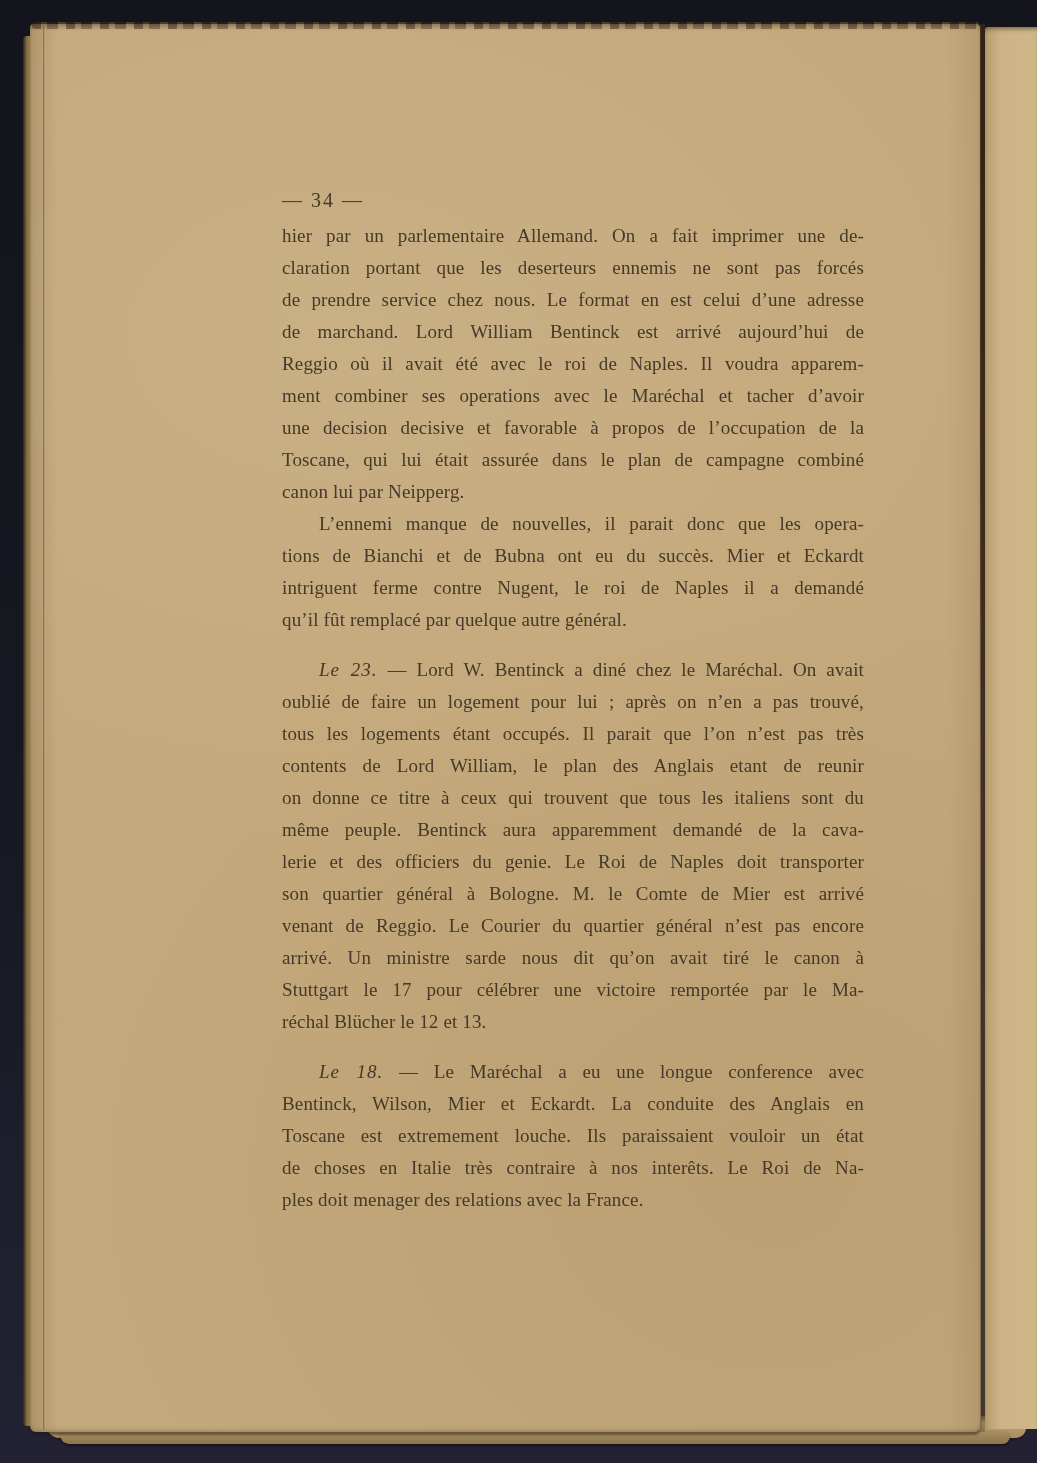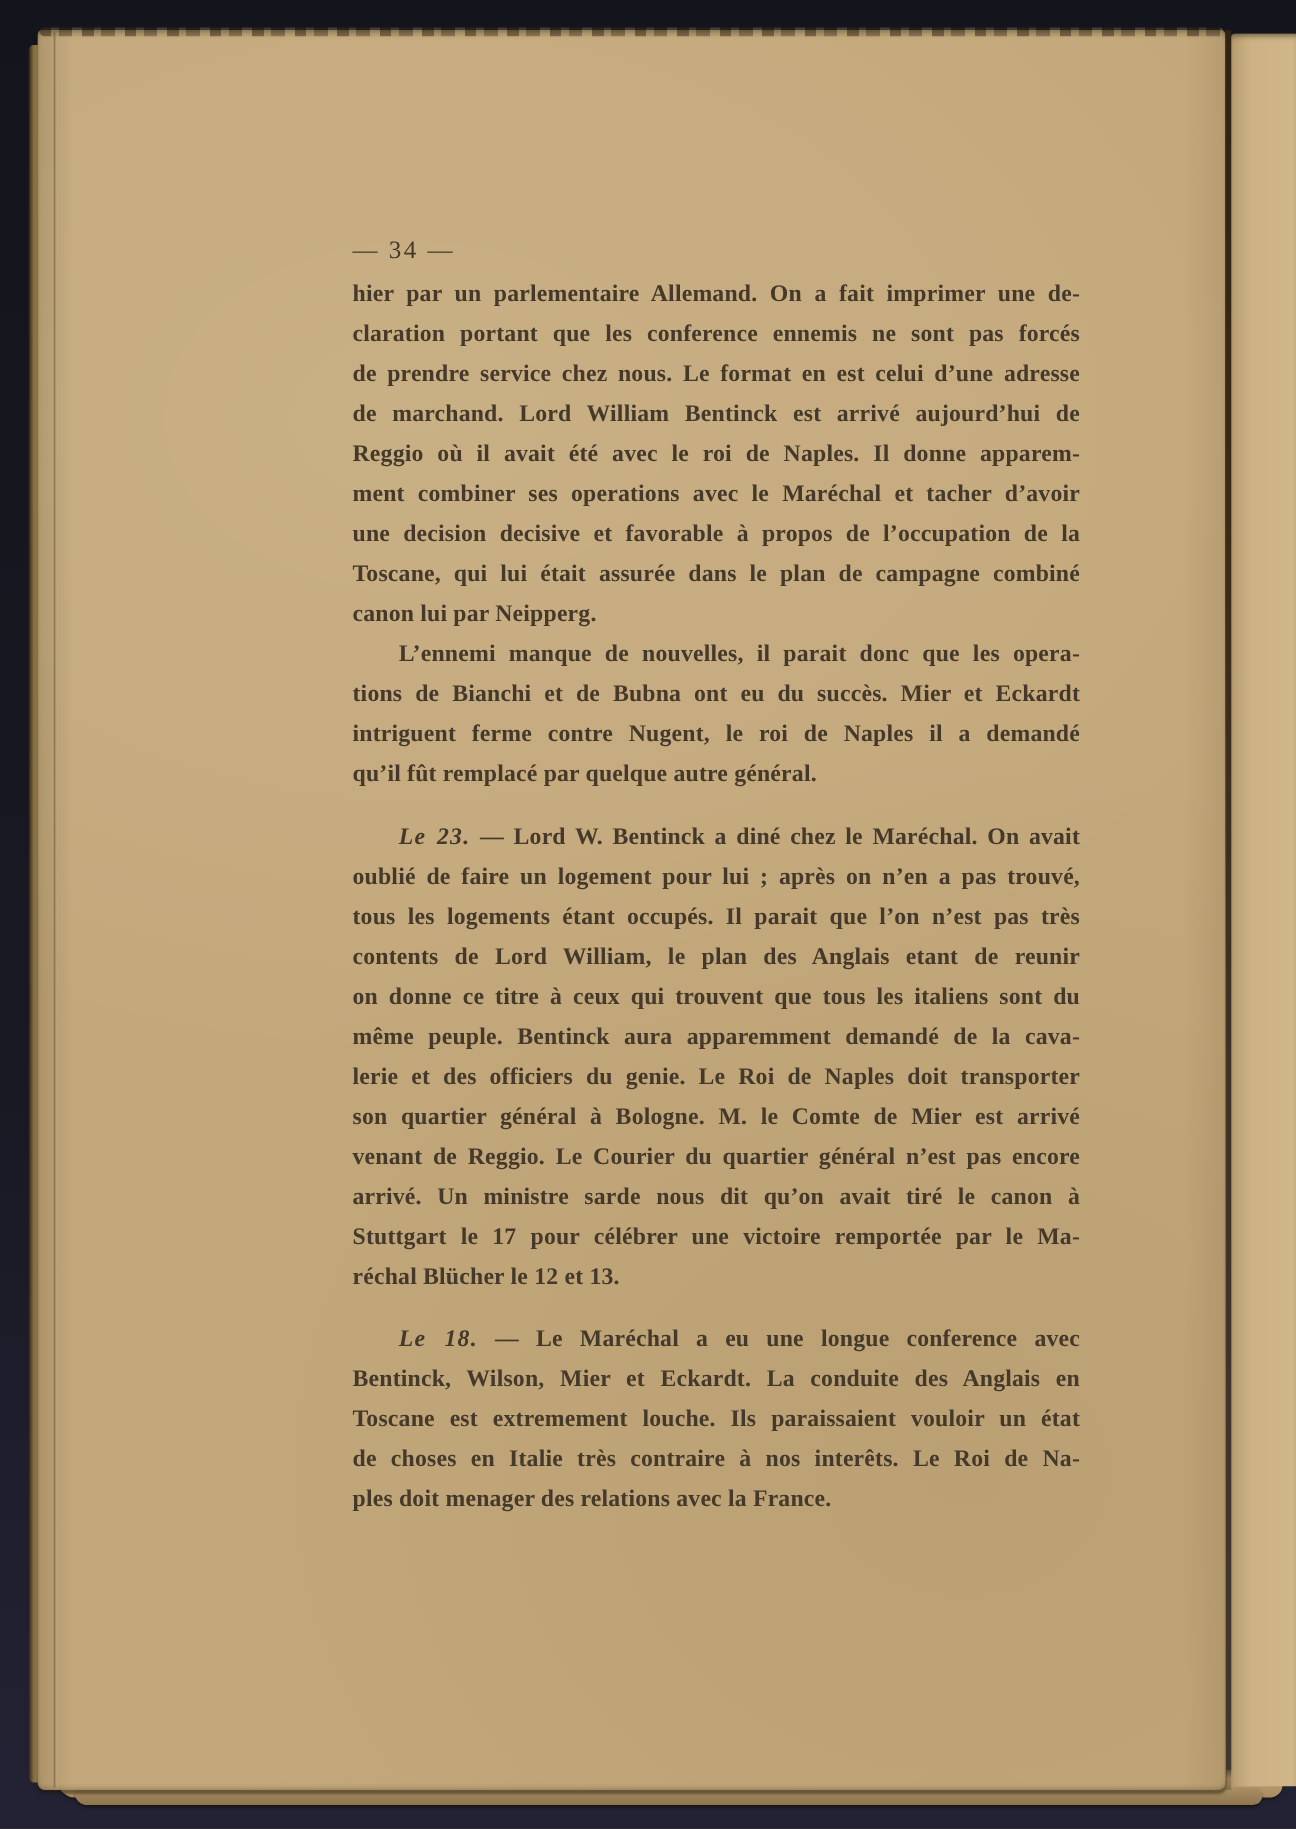--- a/index.html
+++ b/index.html
@@ -85,21 +85,21 @@
   
   .text-block{
     position:absolute;left:252px;top:160px;width:582px;
     color:var(--ink);
     font-size:19px;line-height:32px;letter-spacing:.15px;
   }
   .page-number{
     text-align:left;height:32px;margin-bottom:4px;
     font-size:20px;letter-spacing:2px;
   }
-  .paragraph{margin:0;font-weight:bold;}
+  .paragraph{margin:0;}
   .paragraph.gap{margin-top:18px;}
   .line{
     text-align:justify;text-align-last:justify;
     white-space:normal;
   }
   .line.last{text-align-last:left;}
   .line.indent{text-indent:37px;}
   .line i{font-style:italic;letter-spacing:1px;}
 </style>
 </head>
@@ -112,24 +112,24 @@
 
   <div class="page-main">
     <div class="deckle-top"></div>
     <div class="crease-line"></div>
 
     <div class="text-block">
       <div class="page-number">— 34 —</div>
       <div>
           <div class="paragraph">
             <div class="line">hier par un parlementaire Allemand. On a fait imprimer une de-</div>
-            <div class="line">claration portant que les conference ennemis ne sont pas forcés</div>
+            <div class="line">claration portant que les deserteurs ennemis ne sont pas forcés</div>
             <div class="line">de prendre service chez nous. Le format en est celui d’une adresse</div>
             <div class="line">de marchand. Lord William Bentinck est arrivé aujourd’hui de</div>
-            <div class="line">Reggio où il avait été avec le roi de Naples. Il donne apparem-</div>
+            <div class="line">Reggio où il avait été avec le roi de Naples. Il voudra apparem-</div>
             <div class="line">ment combiner ses operations avec le Maréchal et tacher d’avoir</div>
             <div class="line">une decision decisive et favorable à propos de l’occupation de la</div>
             <div class="line">Toscane, qui lui était assurée dans le plan de campagne combiné</div>
             <div class="line last">canon lui par Neipperg.</div>
           </div>
           <div class="paragraph">
             <div class="line indent">L’ennemi manque de nouvelles, il parait donc que les opera-</div>
             <div class="line">tions de Bianchi et de Bubna ont eu du succès. Mier et Eckardt</div>
             <div class="line">intriguent ferme contre Nugent, le roi de Naples il a demandé</div>
             <div class="line last">qu’il fût remplacé par quelque autre général.</div>

